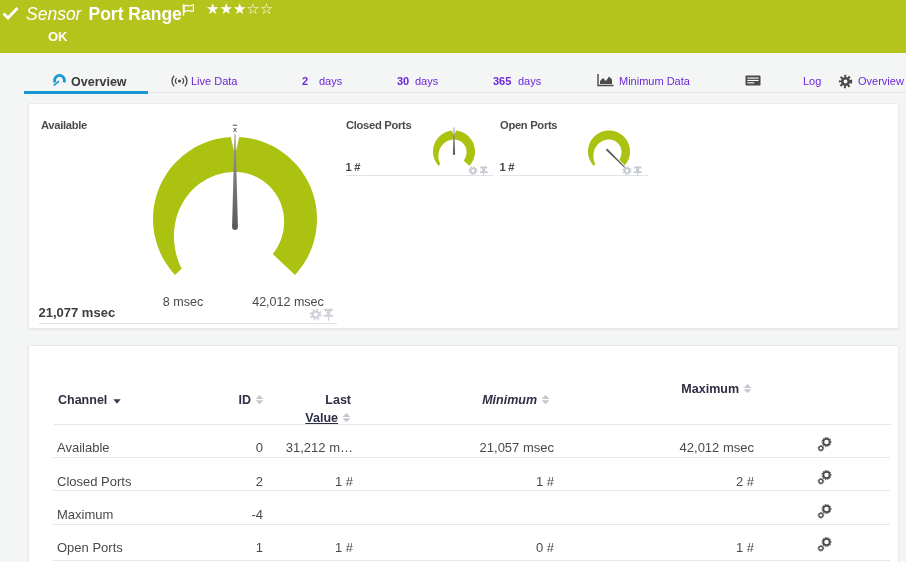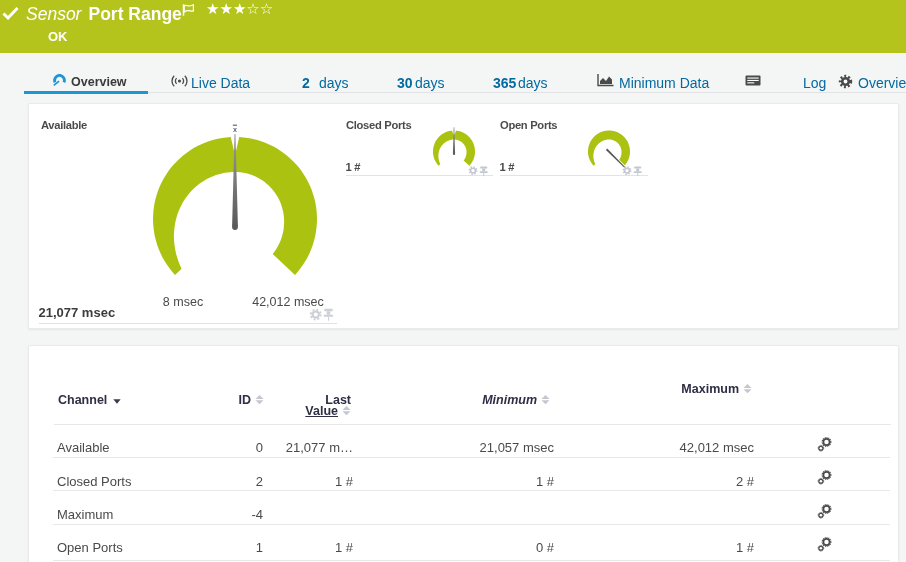--- a/index.html
+++ b/index.html
@@ -7,21 +7,21 @@
 .abs{position:absolute;}
 
 #hdr{left:0;top:0;width:906px;height:53px;background:#b5c41d;}
 #title{left:26px;top:4.2px;font-size:17.5px;color:#fff;white-space:nowrap;}
 #title .it{font-style:italic;font-weight:normal;}
 #title .b{font-weight:bold;}
 #ok{left:48px;top:28.5px;font-size:13px;font-weight:bold;color:#fff;}
 #stars{left:206px;top:0px;font-size:15px;color:#fff;letter-spacing:0px;}
 
 #tabline{left:24px;top:92px;width:882px;height:1px;background:#e3e3e5;}
-.tabtxt{position:absolute;top:75px;font-size:14px;color:#0369a1;white-space:nowrap;}
+.tabtxt{position:absolute;top:75px;font-size:11px;color:#6d28d9;white-space:nowrap;}
 .tabb{font-weight:bold;}
 #ovline{left:24px;top:90.8px;width:124px;height:3.4px;background:#1a97d4;}
 
 #panel1{left:28px;top:103px;width:871px;height:226px;background:#fff;border:1px solid #eaeaea;box-sizing:border-box;border-radius:2px;box-shadow:0 1px 2px rgba(0,0,0,0.07);}
 #panel2{left:28px;top:345px;width:871px;height:230px;background:#fff;border:1px solid #eaeaea;box-sizing:border-box;border-radius:2px;box-shadow:0 1px 2px rgba(0,0,0,0.07);}
 .glabel{position:absolute;font-size:11.2px;letter-spacing:-0.3px;font-weight:bold;color:#4b4b4b;}
 .scl{position:absolute;font-size:12.5px;color:#4a4a4a;text-align:center;}
 .bigval{position:absolute;font-size:13px;font-weight:bold;color:#3c3c3c;}
 .uline{position:absolute;height:1px;background:#e3e3e3;}
 
@@ -157,39 +157,39 @@
 
 <div class="abs" id="panel2">
  <div class="th" style="left:29px;top:47px;">Channel <svg width="8" height="5" viewBox="0 0 8 5" style="margin-left:2px">
         <path d="M0.3 0.3 L7.7 0.3 L4 4.7 Z" fill="#3a3a50"></path>
       </svg></div>
  <div class="th right" style="left:122px;top:47px;width:113px;">ID<svg width="9" height="12" viewBox="0 0 9 12" style="vertical-align:-2px;margin-left:4px">
         <path d="M0.5 4.9 L4.5 0.9 L8.5 4.9 Z" fill="#c6c6ce"></path>
         <path d="M0.5 6.3 L8.5 6.3 L4.5 10.3 Z" fill="#c6c6ce"></path>
       </svg></div>
  <div class="th right" style="left:222px;top:47px;width:100px;">Last</div>
- <div class="th right" style="left:222px;top:58px;width:100px;text-decoration:underline;">Value<svg width="9" height="12" viewBox="0 0 9 12" style="vertical-align:-2px;margin-left:4px">
+ <div class="th right" style="left:222px;top:65px;width:100px;text-decoration:underline;">Value<svg width="9" height="12" viewBox="0 0 9 12" style="vertical-align:-2px;margin-left:4px">
         <path d="M0.5 4.9 L4.5 0.9 L8.5 4.9 Z" fill="#c6c6ce"></path>
         <path d="M0.5 6.3 L8.5 6.3 L4.5 10.3 Z" fill="#c6c6ce"></path>
       </svg></div>
  <div class="th right" style="left:411px;top:47px;width:110px;font-style:italic;">Minimum<svg width="9" height="12" viewBox="0 0 9 12" style="vertical-align:-2px;margin-left:4px">
         <path d="M0.5 4.9 L4.5 0.9 L8.5 4.9 Z" fill="#c6c6ce"></path>
         <path d="M0.5 6.3 L8.5 6.3 L4.5 10.3 Z" fill="#c6c6ce"></path>
       </svg></div>
  <div class="th right" style="left:613px;top:36px;width:110px;">Maximum<svg width="9" height="12" viewBox="0 0 9 12" style="vertical-align:-2px;margin-left:4px">
         <path d="M0.5 4.9 L4.5 0.9 L8.5 4.9 Z" fill="#c6c6ce"></path>
         <path d="M0.5 6.3 L8.5 6.3 L4.5 10.3 Z" fill="#c6c6ce"></path>
       </svg></div>
  <div class="tr-line" style="top:78px;left:25px;"></div>
 </div>
 
 <div id="rows">
  <div class="td" style="left:57px;top:440px;">Available</div>
  <div class="td right" style="left:163px;top:440px;width:100px;">0</div>
- <div class="td right" style="left:253px;top:440px;width:100px;">21,077 m…</div>
+ <div class="td right" style="left:253px;top:440px;width:100px;">31,212 m…</div>
  <div class="td right" style="left:454px;top:440px;width:100px;">21,057 msec</div>
  <div class="td right" style="left:654px;top:440px;width:100px;">42,012 msec</div>
  <div class="tr-line abs" style="top:456.5px;left:53px;"></div>
  <div class="td" style="left:57px;top:473.5px;">Closed Ports</div>
  <div class="td right" style="left:163px;top:473.5px;width:100px;">2</div>
  <div class="td right" style="left:253px;top:473.5px;width:100px;">1 #</div>
  <div class="td right" style="left:454px;top:473.5px;width:100px;">1 #</div>
  <div class="td right" style="left:654px;top:473.5px;width:100px;">2 #</div>
  <div class="tr-line abs" style="top:490px;left:53px;"></div>
  <div class="td" style="left:57px;top:507px;">Maximum</div>

